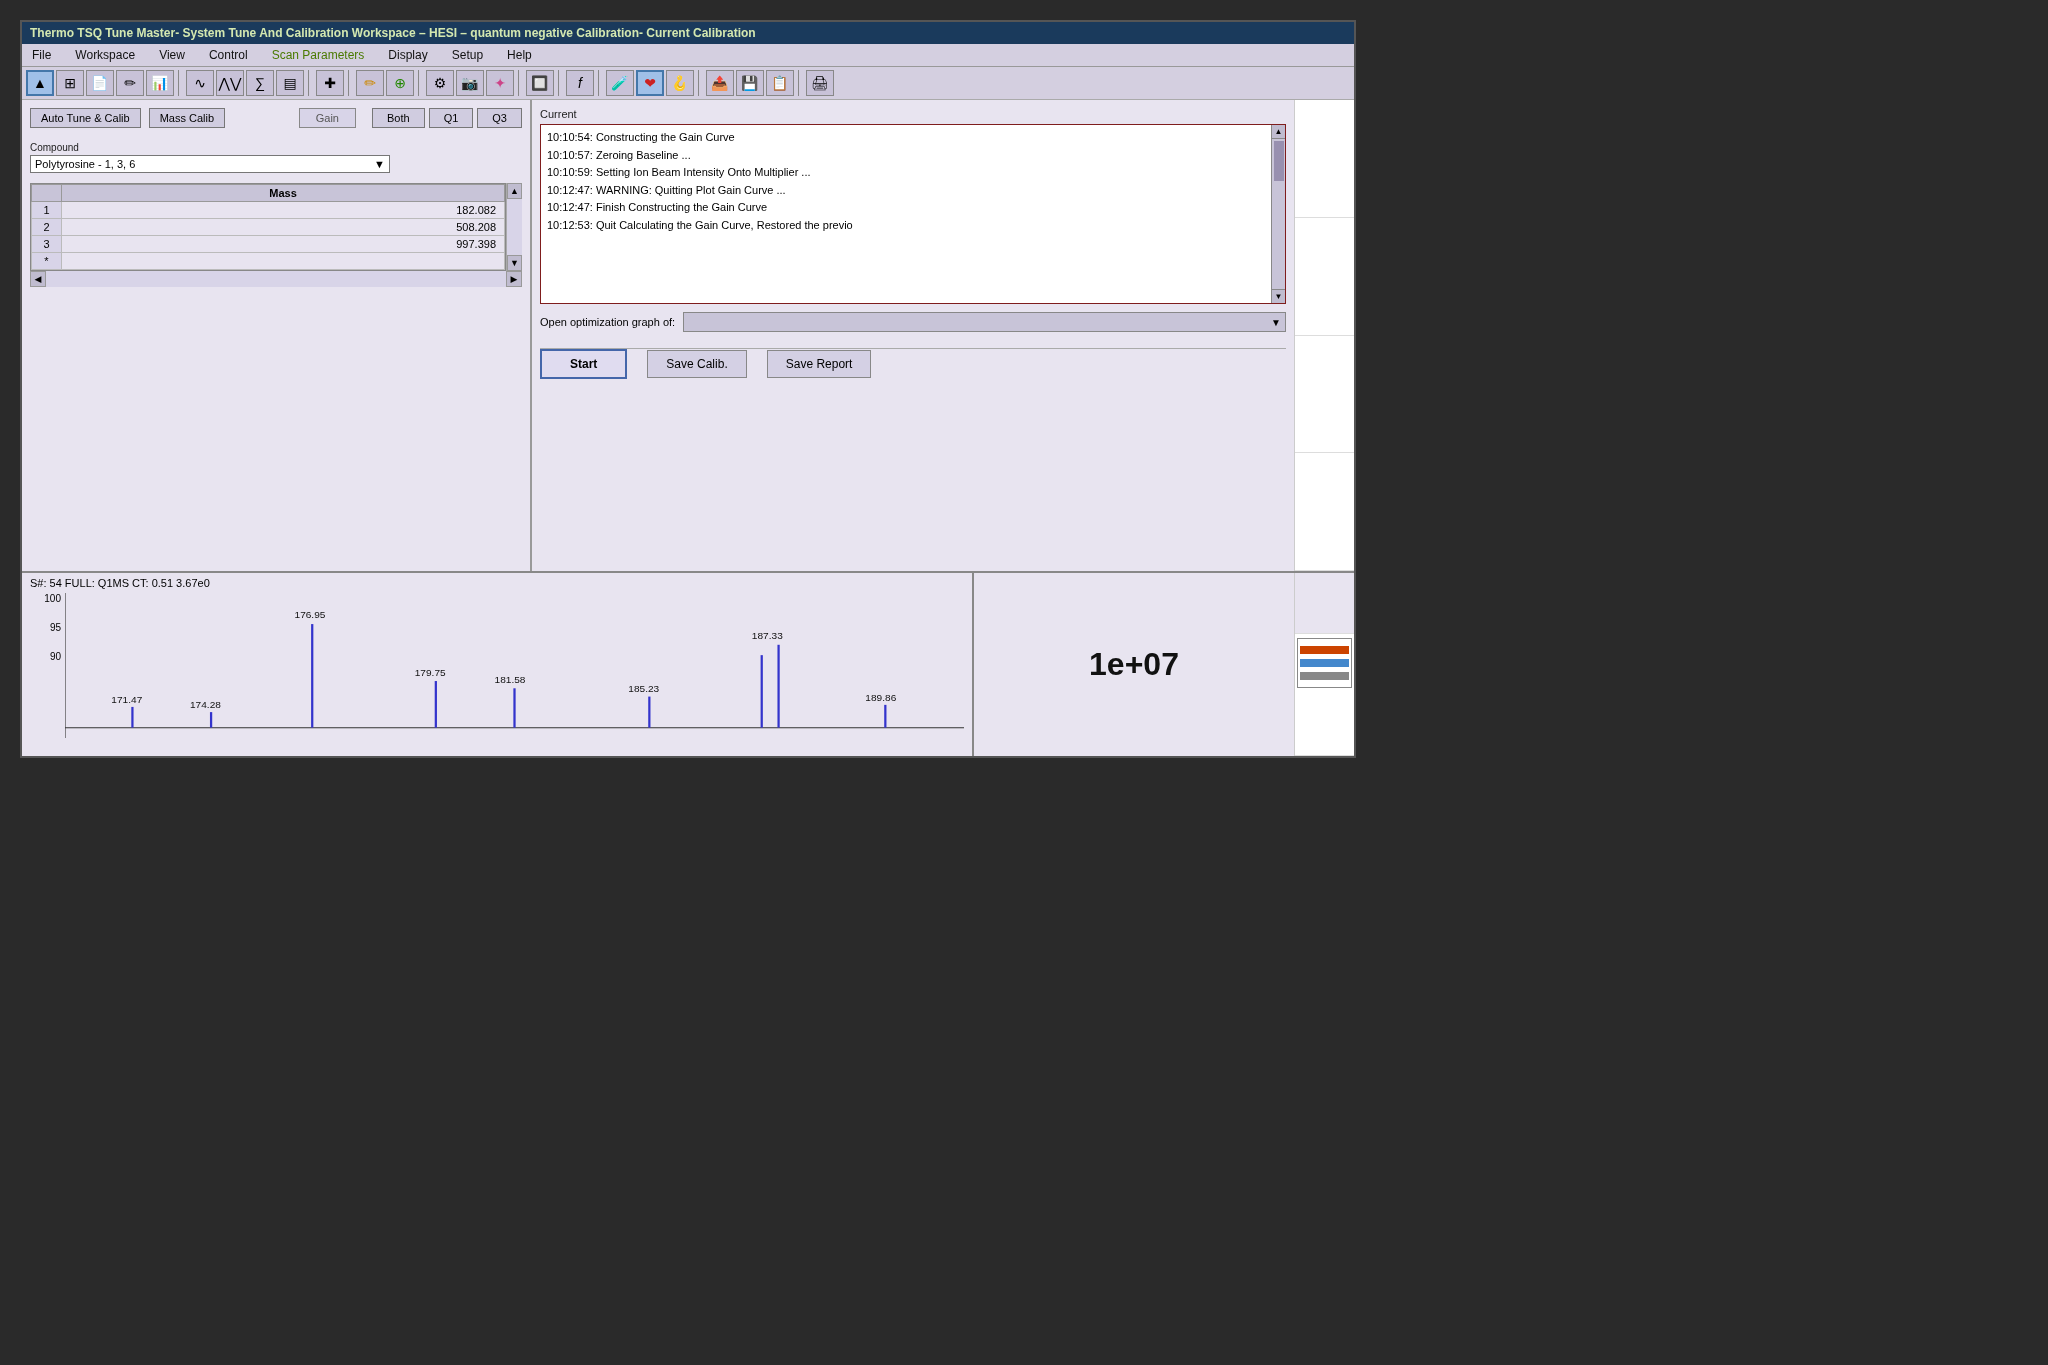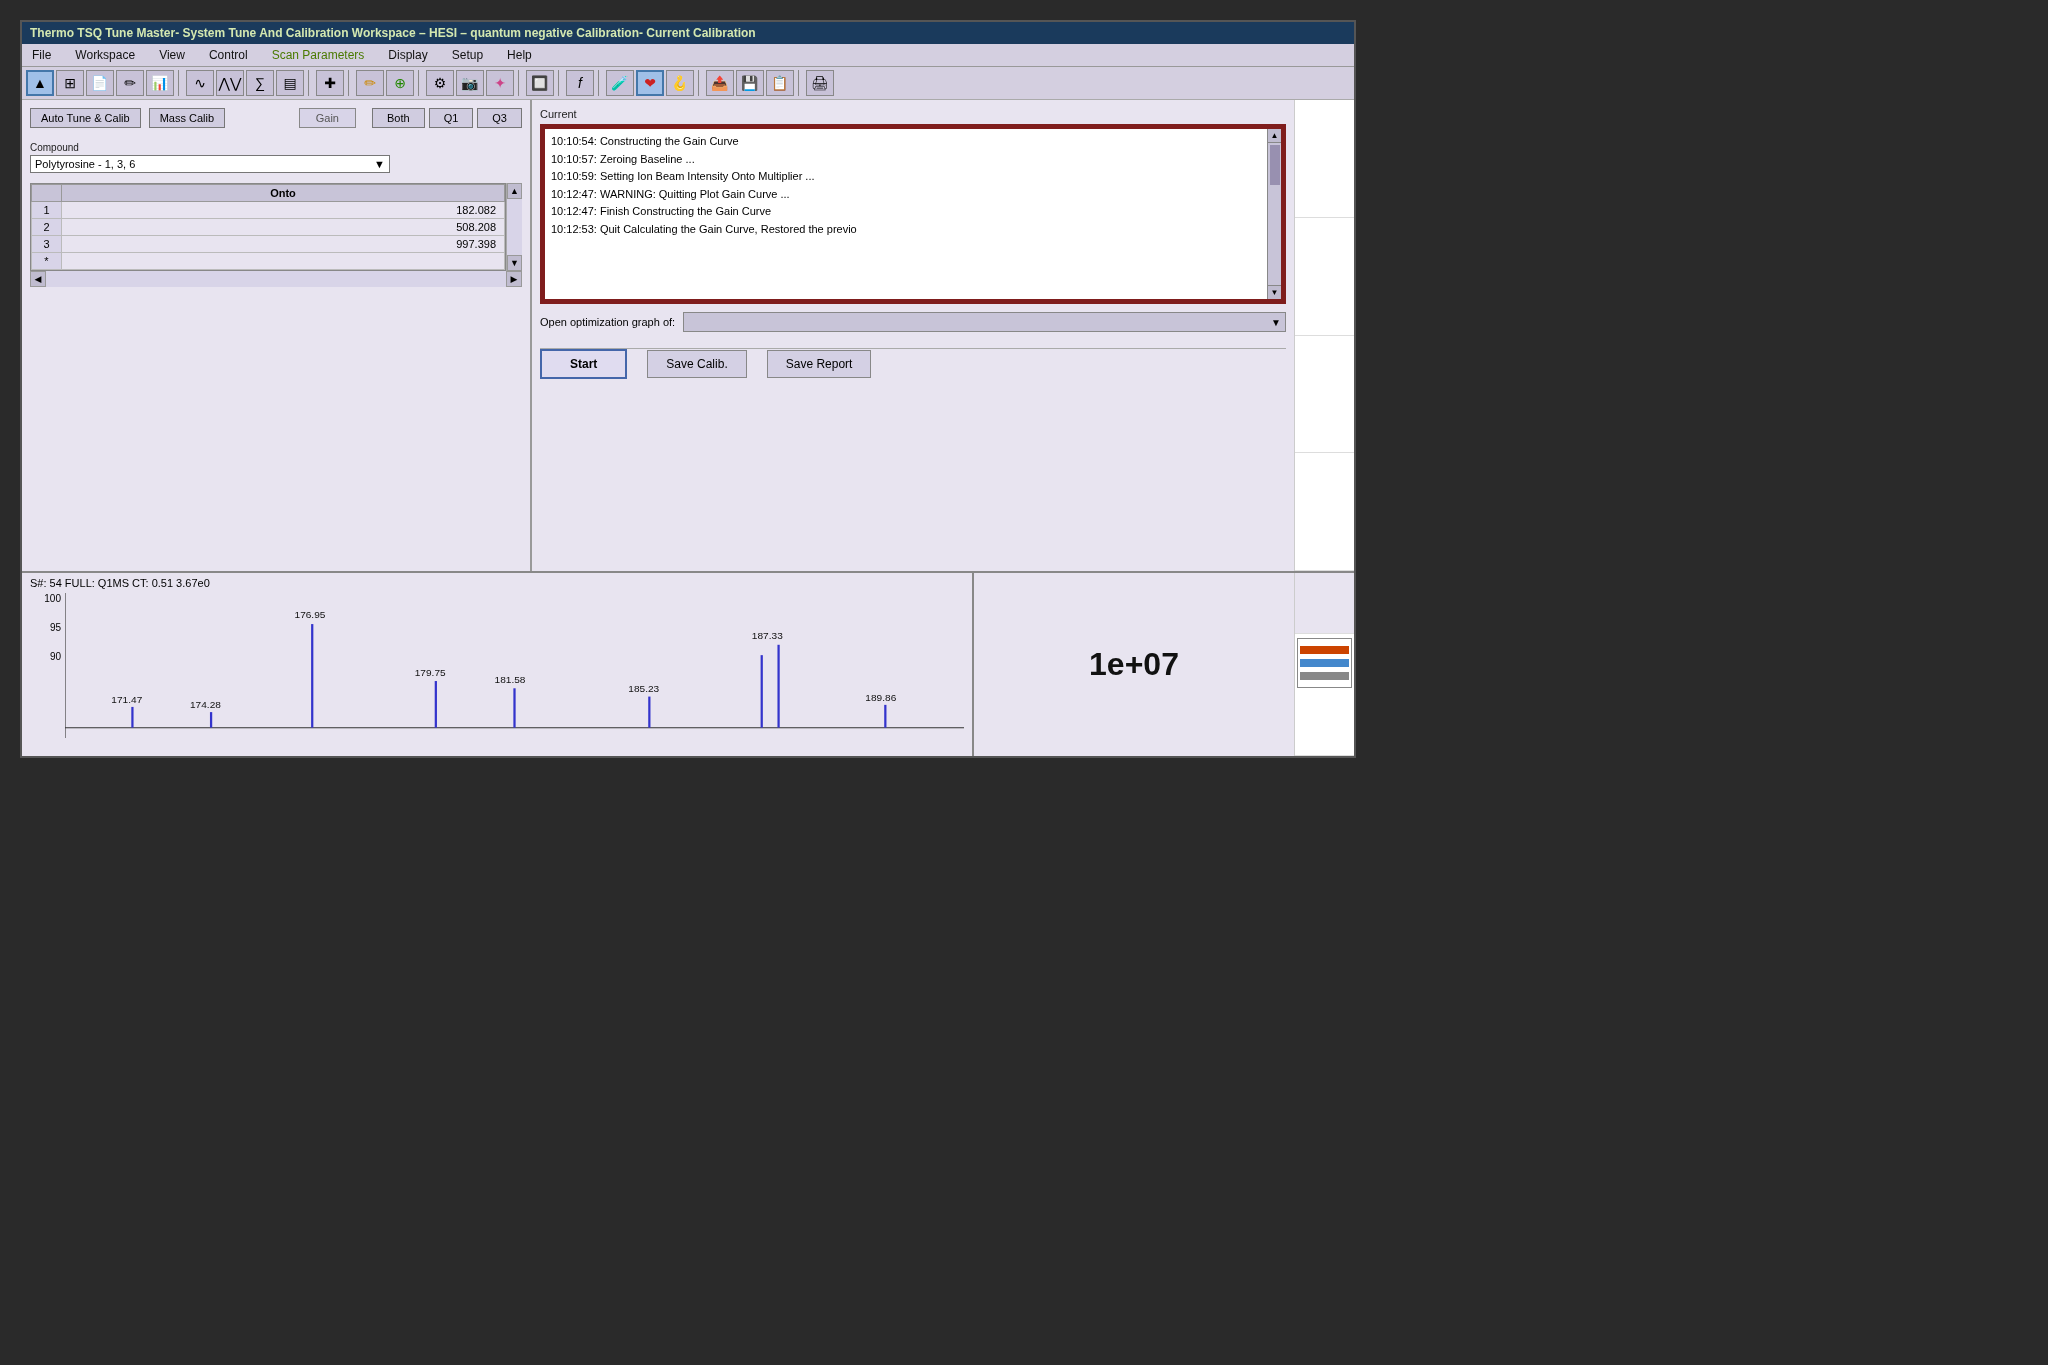--- a/index.html
+++ b/index.html
@@ -159,21 +159,21 @@
       flex: 1;
       padding: 8px;
       background: #e8e4f0;
     }
     .status-label {
       font-size: 11px;
       margin-bottom: 4px;
       color: #222;
     }
     .status-box {
-      border: 5px solid #7f1d1d;
+      border: 1px solid #7f1d1d;
       background: white;
       height: 180px;
       overflow: hidden;
       position: relative;
       margin-bottom: 8px;
     }
     .status-content {
       padding: 4px 6px;
       font-size: 11px;
       line-height: 1.6;
@@ -430,21 +430,21 @@
             <span>▼</span>
           </div>
         </div>
 
         <div class="mass-table-wrapper">
           <div style="border:1px solid #888; flex:1;">
             <table class="mass-table">
               <thead>
                 <tr>
                   <th></th>
-                  <th>Onto</th>
+                  <th>Mass</th>
                 </tr>
               </thead>
               <tbody>
                 <tr>
                   <td>1</td>
                   <td>182.082</td>
                 </tr>
                 <tr>
                   <td>2</td>
                   <td>508.208</td>

